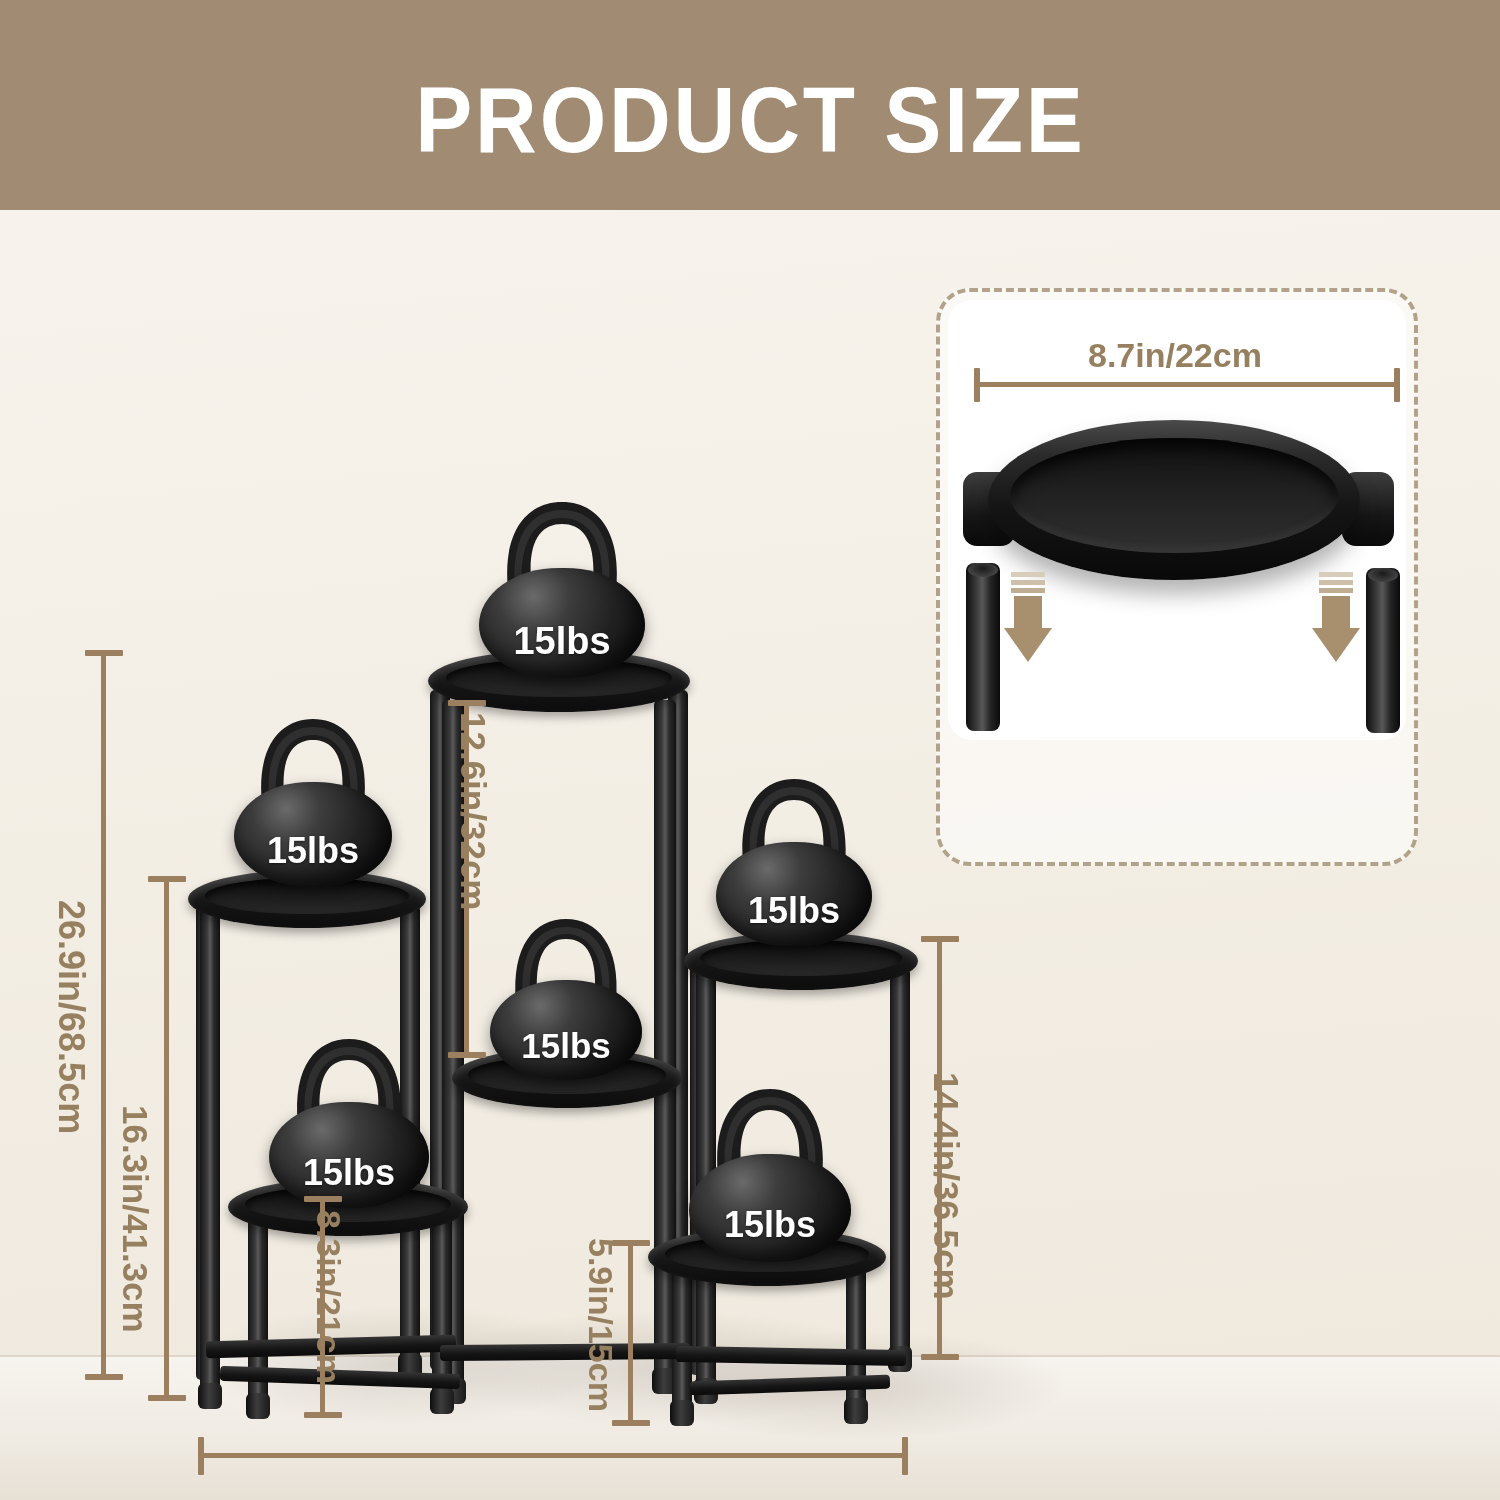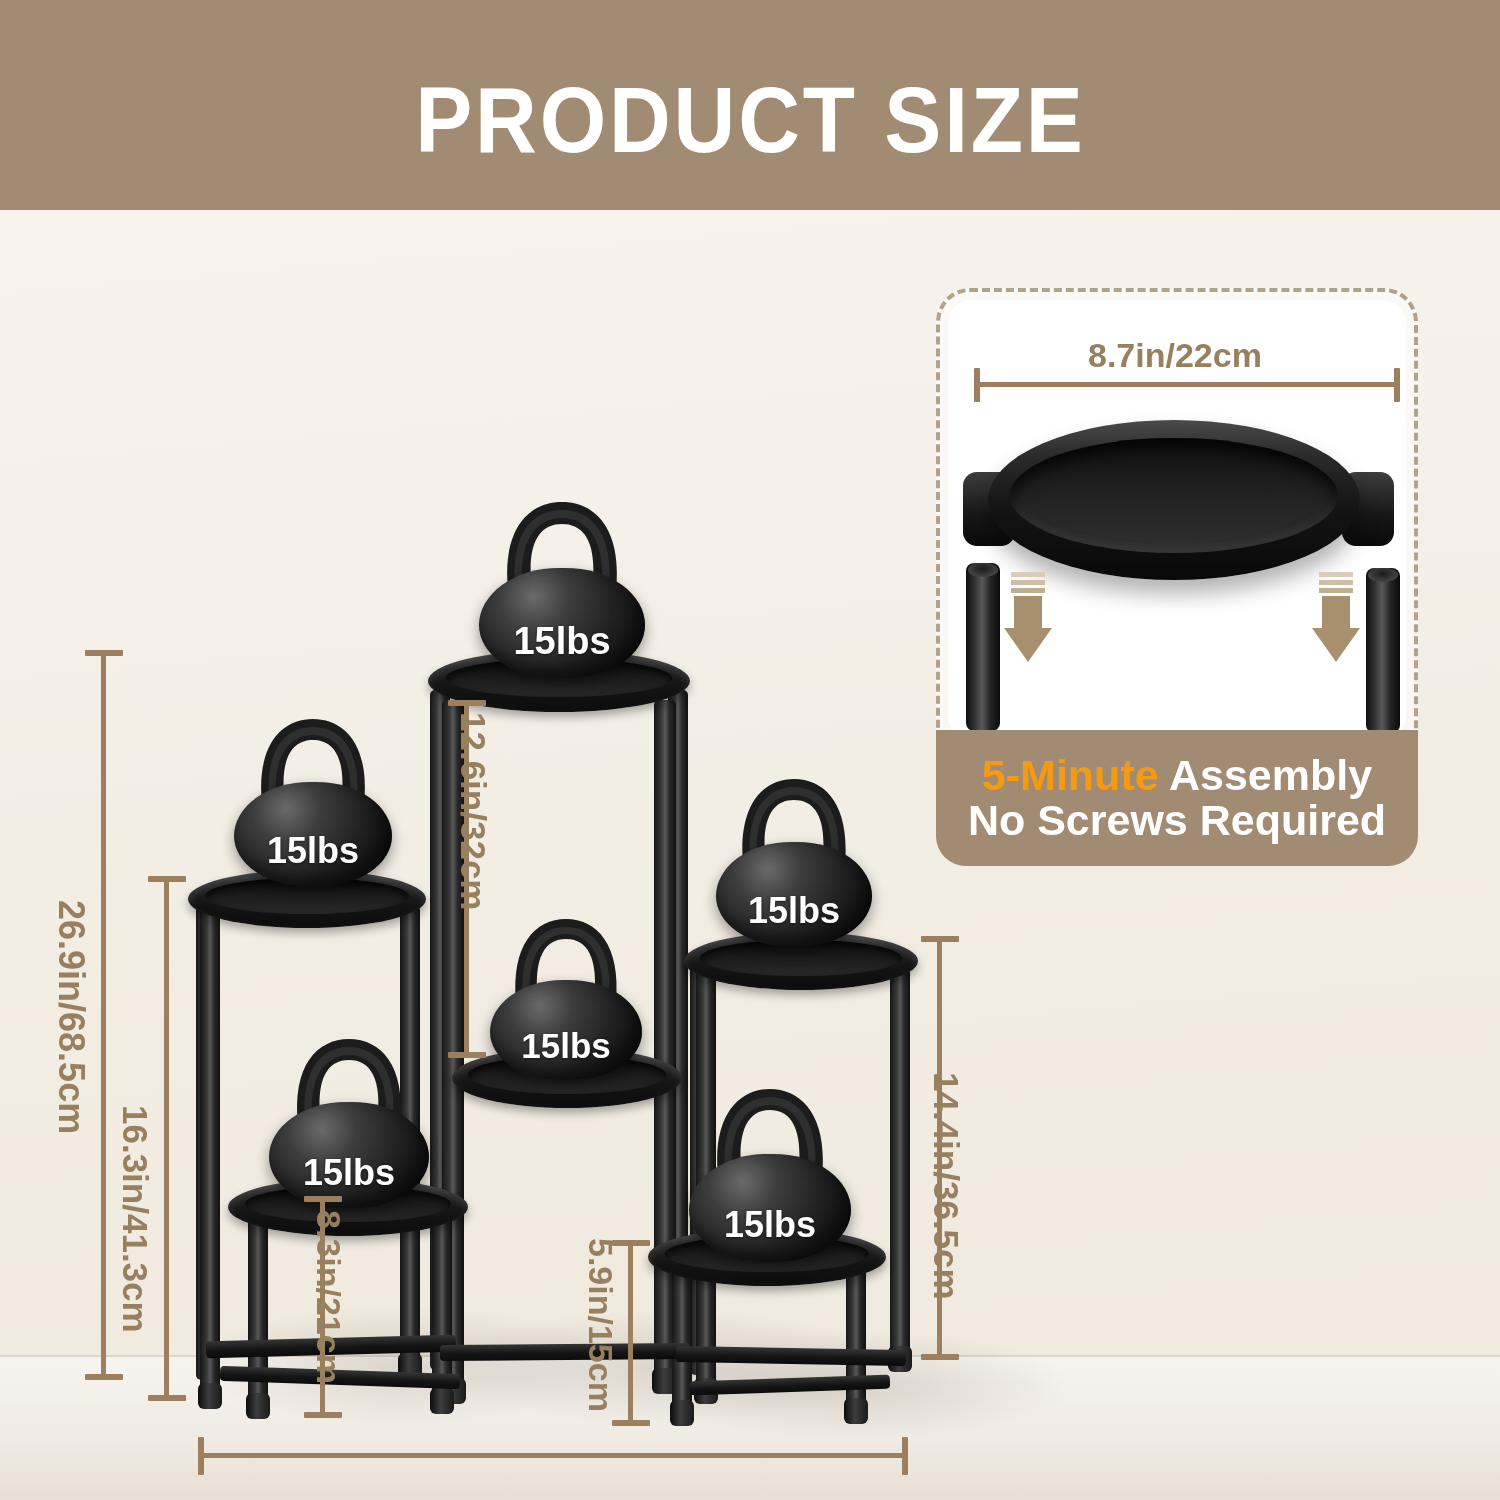--- a/index.html
+++ b/index.html
@@ -333,20 +333,14 @@
     <path d="M4 58 L52 58 L28 92 Z" fill="#a88f6e"></path>
   </svg>
   <svg class="arrow" style="left:1308px;top:570px;" viewBox="0 0 56 96">
     <rect x="11" y="2" width="34" height="5" fill="#d8cdbb"></rect>
     <rect x="11" y="10" width="34" height="5" fill="#cdbfa8"></rect>
     <rect x="11" y="18" width="34" height="5" fill="#c0ae93"></rect>
     <rect x="14" y="26" width="28" height="34" fill="#a88f6e"></rect>
     <path d="M4 58 L52 58 L28 92 Z" fill="#a88f6e"></path>
   </svg>
 
-  <div class="badge">
-    <div class="badge-row">
-      <span class="badge-accent">5-Minute</span><span> Assembly</span>
-    </div>
-    <div class="badge-row">No Screws Required</div>
-  </div>
 
 </div>
 
 </body></html>

